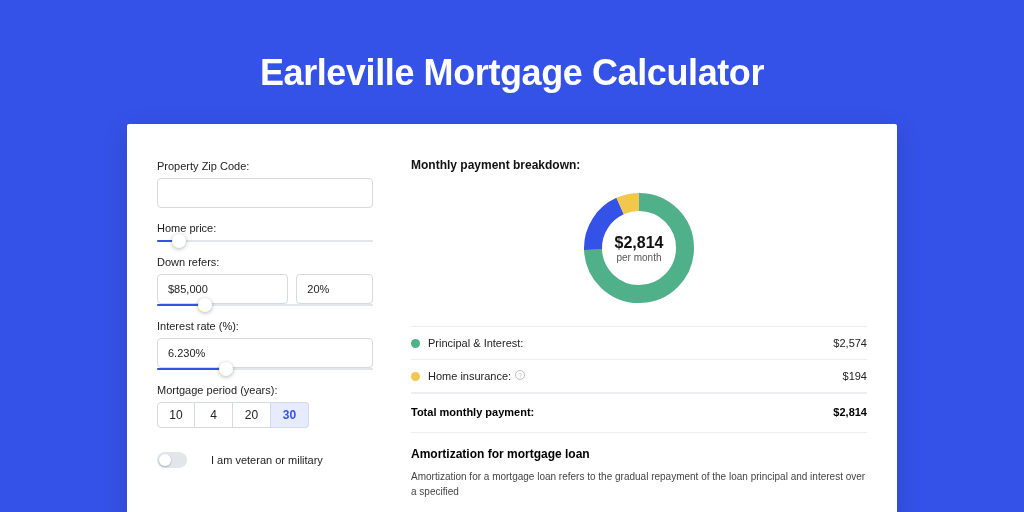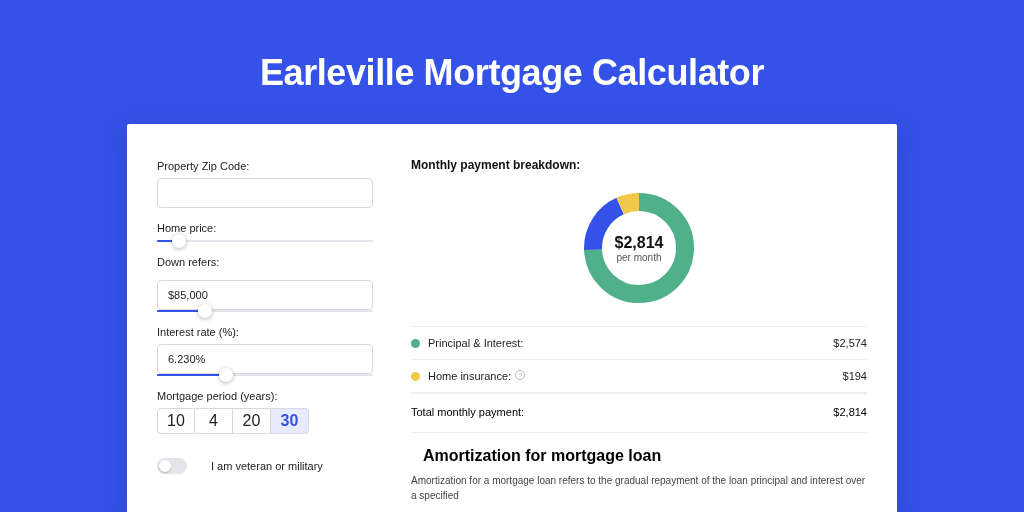--- a/index.html
+++ b/index.html
@@ -74,33 +74,33 @@
     width: 14px; height: 14px;
     background: #fff;
     border-radius: 50%;
     box-shadow: 0 1px 4px rgba(0,0,0,.3);
     transform: translate(-50%, -50%);
   }
   .row {
     display: flex;
     gap: 8px;
   }
-  .row .input:first-child { flex: 2; margin-top: 6px; }
+  .row .input:first-child { flex: 2; }
   .row .input:last-child { flex: 1; }
   .period-row {
     display: flex;
     gap: 0;
     margin-top: 4px;
   }
   .period-btn {
     width: 38px;
     height: 26px;
     border: 1px solid #d6d9e0;
     background: #fff;
-    font-size: 16px;
+    font-size: 12px;
     color: #222;
     display: flex;
     align-items: center;
     justify-content: center;
     cursor: pointer;
     text-align: center;
   }
   .period-btn:first-child { border-radius: 4px 0 0 4px; }
   .period-btn:last-child { border-radius: 0 4px 4px 0; }
   .period-btn + .period-btn { border-left: none; }
@@ -185,32 +185,31 @@
     align-items: center;
     justify-content: center;
     font-size: 7px;
     color: #bbb;
   }
   .total-row {
     display: flex;
     justify-content: space-between;
     padding: 12px 0 14px;
     font-size: 11px;
-    font-weight: 400;
+    font-weight: 700;
     border-top: 1px solid #eceef2;
   }
   .amort-block {
     border-top: 1px solid #eceef2;
     padding-top: 14px;
   }
   .amort-title {
-    font-size: 16px;
+    font-size: 12px;
     font-weight: 700;
     margin-bottom: 8px;
-    margin-left: 12px;
   }
   .amort-text {
     font-size: 10px;
     color: #444;
     line-height: 1.5;
   }
 </style>
 </head>
 <body>
 
@@ -224,20 +223,21 @@
 
     <div class="field-label">Home price:</div>
     <div class="slider-track">
       <div class="slider-fill" style="width:10%"></div>
       <div class="slider-thumb" style="left:10%"></div>
     </div>
 
     <div class="field-label">Down refers:</div>
     <div class="row">
       <input class="input" value="$85,000" style="">
+      <input class="input" value="20%" style="">
     </div>
     <div class="slider-track">
       <div class="slider-fill" style="width:22%"></div>
       <div class="slider-thumb" style="left:22%"></div>
     </div>
 
     <div class="field-label">Interest rate (%):</div>
     <input class="input" value="6.230%" style="">
     <div class="slider-track">
       <div class="slider-fill" style="width:32%"></div>

